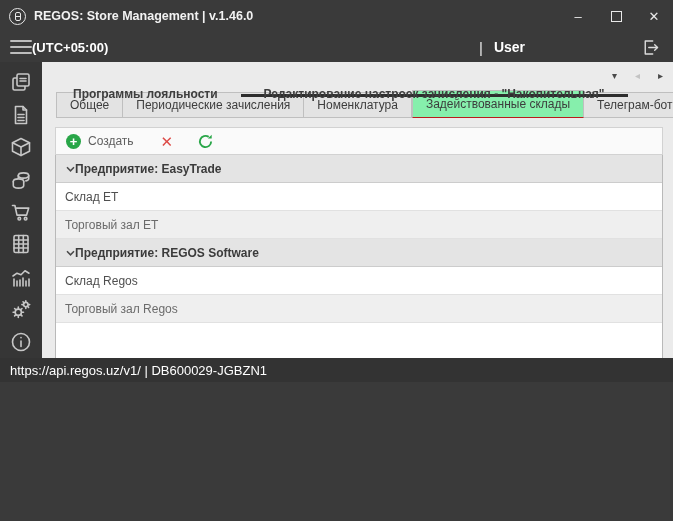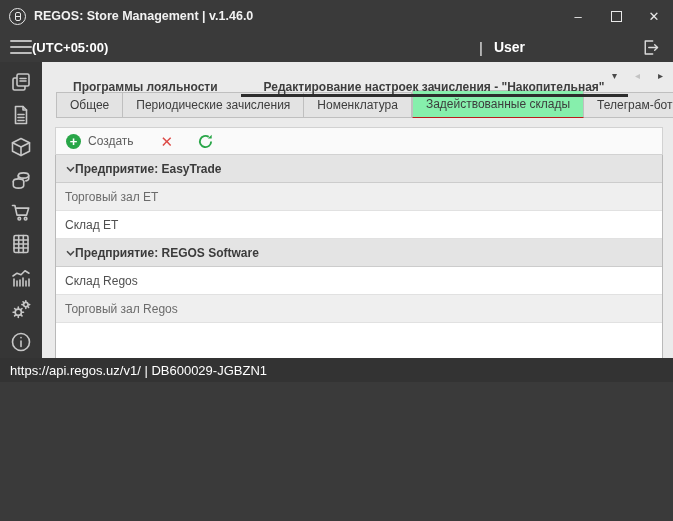--- a/index.html
+++ b/index.html
@@ -29,21 +29,21 @@
   
   .body{flex:1;display:flex;min-height:0;}
   .sidebar{width:42px;background:#363636;display:flex;flex-direction:column;align-items:center;padding-top:4px;flex:0 0 42px;}
   .side-item{height:48px;width:42px;display:flex;align-items:center;justify-content:center;cursor:pointer;}
   .side-item svg{stroke:#c7c7c7;fill:none;stroke-width:1.6;stroke-linecap:round;stroke-linejoin:round;}
 
   .main{flex:1;background:#ebebeb;display:flex;flex-direction:column;min-width:0;}
 
   
   .tabstrip{height:28px;display:flex;align-items:stretch;padding-left:8px;position:relative;flex:0 0 28px;}
-  .tab{display:flex;align-items:flex-end;padding:0 23px;font-size:12px;font-weight:700;color:#3e3e3e;
+  .tab{display:flex;align-items:center;padding:0 23px;font-size:12px;font-weight:700;color:#3e3e3e;
     box-sizing:border-box;border-bottom:3px solid transparent;cursor:pointer;white-space:nowrap;margin-top:32px;}
   .tab.active{border-bottom-color:#2d2d2d;}
   .tab-nav{position:absolute;right:10px;top:0;height:100%;display:flex;align-items:center;gap:18px;}
   .tab-nav .nav-btn{font-size:10px;color:#4a4a4a;cursor:pointer;line-height:1;}
   .tab-nav .nav-btn.disabled{color:#c3c3c3;}
 
   
   .subtabs{height:28px;display:flex;align-items:flex-end;padding-left:14px;flex:0 0 28px;}
   .subtab{height:26px;box-sizing:border-box;display:flex;align-items:center;padding:8px 13px;font-size:12px;
     color:#3d3d3d;background:#e3e3e3;border:1px solid #bfbfbf;border-left:none;cursor:pointer;white-space:nowrap;}
@@ -234,25 +234,25 @@
         </div>
 
         <div class="grid">
 
           <div class="row group">
             <svg width="9" height="6" viewBox="0 0 9 6">
                 <path d="M1 1.2 4.5 4.8 8 1.2"></path>
               </svg>
             <span>Предприятие: EasyTrade</span>
           </div>
+          <div class="row">
+            <span>Склад ET</span>
+          </div>
           <div class="row alt">
             <span>Торговый зал ET</span>
-          </div>
-          <div class="row">
-            <span>Склад ET</span>
           </div>
           <div class="row group">
             <svg width="9" height="6" viewBox="0 0 9 6">
                 <path d="M1 1.2 4.5 4.8 8 1.2"></path>
               </svg>
             <span>Предприятие: REGOS Software</span>
           </div>
           <div class="row">
             <span>Склад Regos</span>
           </div>

